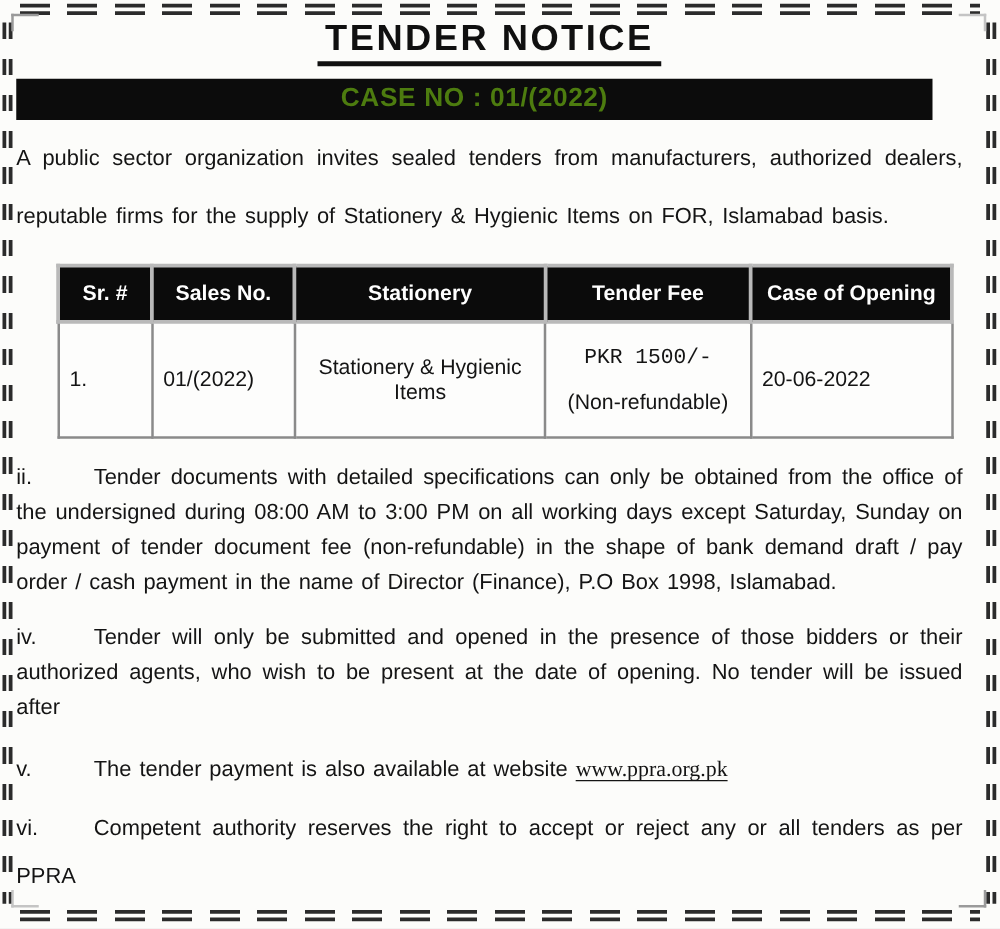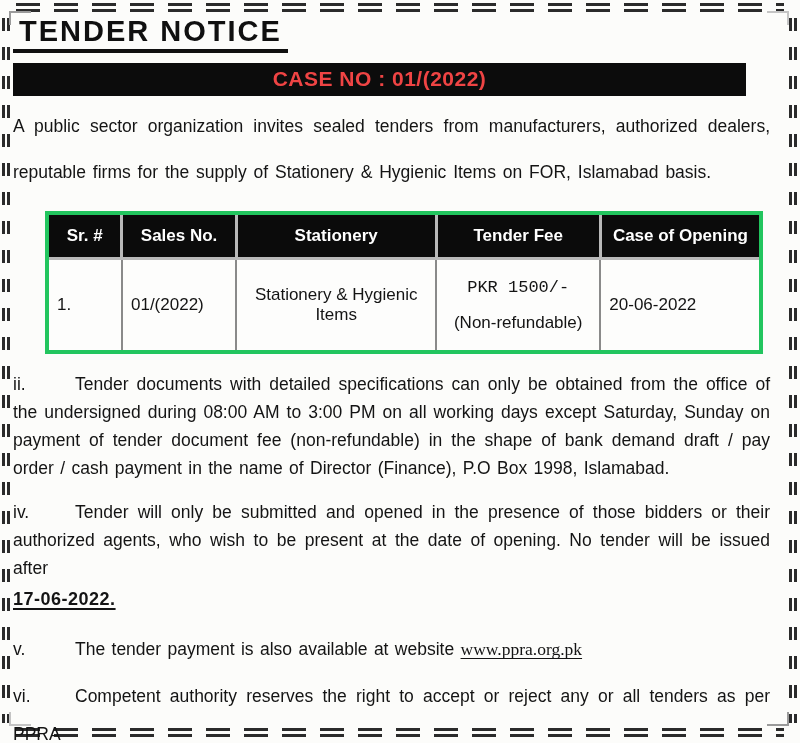--- a/index.html
+++ b/index.html
@@ -33,38 +33,38 @@
   .border-v.left{left:2px;}
   .border-v.right{right:3px;}
   .corner{position:absolute;width:20px;height:12px;}
   .corner.tl{top:11px;left:9px;border-top:2px solid #9a9a9a;border-left:2px solid #9a9a9a;}
   .corner.tr{top:11px;right:11px;border-top:2px solid #c4c4c4;border-right:2px solid #c4c4c4;}
   .corner.bl{bottom:17px;left:9px;border-bottom:2px solid #c4c4c4;border-left:2px solid #c4c4c4;}
   .corner.br{bottom:17px;right:11px;border-bottom:2px solid #9a9a9a;border-right:2px solid #9a9a9a;}
 
   
   .content{position:absolute;top:13px;left:13px;width:757px;}
-  .title-wrap{margin-top:2px;}
+  .title-wrap{text-align:center;margin-top:2px;}
   .title{
     display:inline-block;font-size:29px;font-weight:bold;letter-spacing:2px;
     color:#101010;border-bottom:4px solid #101010;padding:0 6px 1px;line-height:1.15;
   }
   .case-banner{
-    width:733px;background:#0c0c0c;color:#ef4444;text-align:center;
+    width:733px;background:#0c0c0c;color:#4d7c0f;text-align:center;
     font-size:21px;font-weight:bold;letter-spacing:.5px;
     padding:4px 0 5px;margin-top:10px;box-sizing:border-box;
   }
   .intro{
     font-size:17.5px;line-height:46px;text-align:justify;
     margin:7px 0 0;word-spacing:2px;
   }
   
   table.tender{
     border-collapse:collapse;margin:16px 0 0 32px;width:718px;
-    border:4px solid #22c55e;table-layout:fixed;
+    border:2px solid #22c55e;table-layout:fixed;
   }
   table.tender th{
     background:#0b0b0b;color:#fff;font-size:17px;font-weight:bold;
     padding:11px 3px;border:3px solid #b9b9b9;text-align:center;
   }
   table.tender td{
     border:2px solid #8a8a8a;font-size:17px;padding:6px 8px;height:78px;
     vertical-align:middle;background:#fdfdfc;
   }
   td.c-sr,td.c-case,td.c-date{text-align:left;}
@@ -136,21 +136,21 @@
             <div>(Non-refundable)</div>
           </td>
           <td class="c-date">20-06-2022</td>
         </tr>
       </tbody>
     </table>
 
     <p class="clause"><span class="cnum">ii.</span><span>Tender documents with detailed specifications can only be obtained from the office of the undersigned during 08:00 AM to 3:00 PM on all working days except Saturday, Sunday on payment of tender document fee (non-refundable) in the shape of bank demand draft / pay order / cash payment in the name of Director (Finance), P.O Box 1998, Islamabad.</span></p>
 
 
-    <p class="clause last-justify"><span class="cnum">iv.</span><span>Tender will only be submitted and opened in the presence of those bidders or their authorized agents, who wish to be present at the date of opening. No tender will be issued after</span><span class="deadline">17-06-2022.</span></p>
+    <p class="clause last-justify"><span class="cnum">iv.</span><span>Tender will only be submitted and opened in the presence of those bidders or their authorized agents, who wish to be present at the date of opening. No tender will be issued after</span></p>
 
     <p class="clause" style="margin-top:22px;"><span class="cnum">v.</span><span>The tender payment is also available at website </span><a href="#" class="weblink">www.ppra.org.pk</a></p>
 
     <p class="clause loose" style="margin-top:14px;">
         <span class="last-justify" style="display:block;"><span class="cnum">vi.</span><span>Competent authority reserves the right to accept or reject any or all tenders as per PPRA</span></span>
       </p>
 
   </div>
 </div>
 

